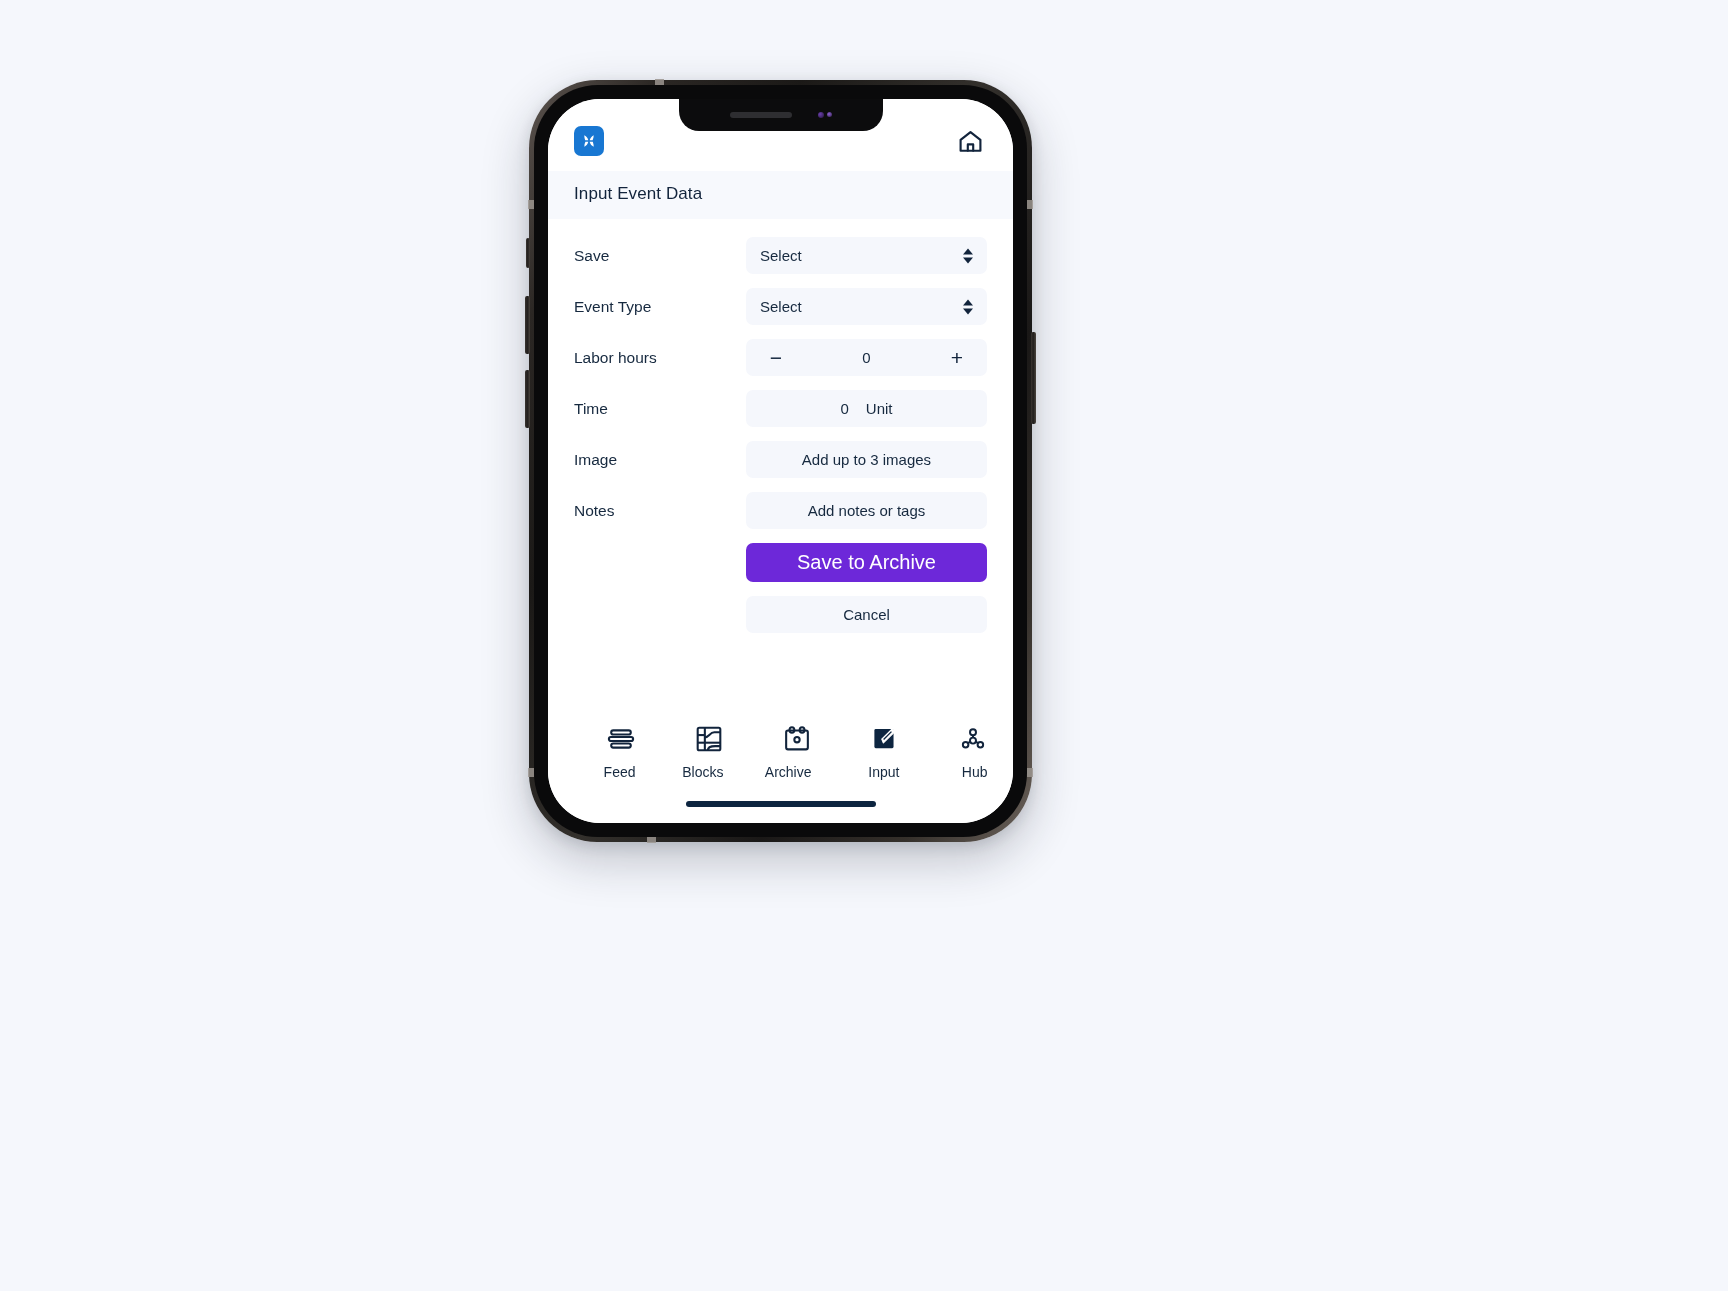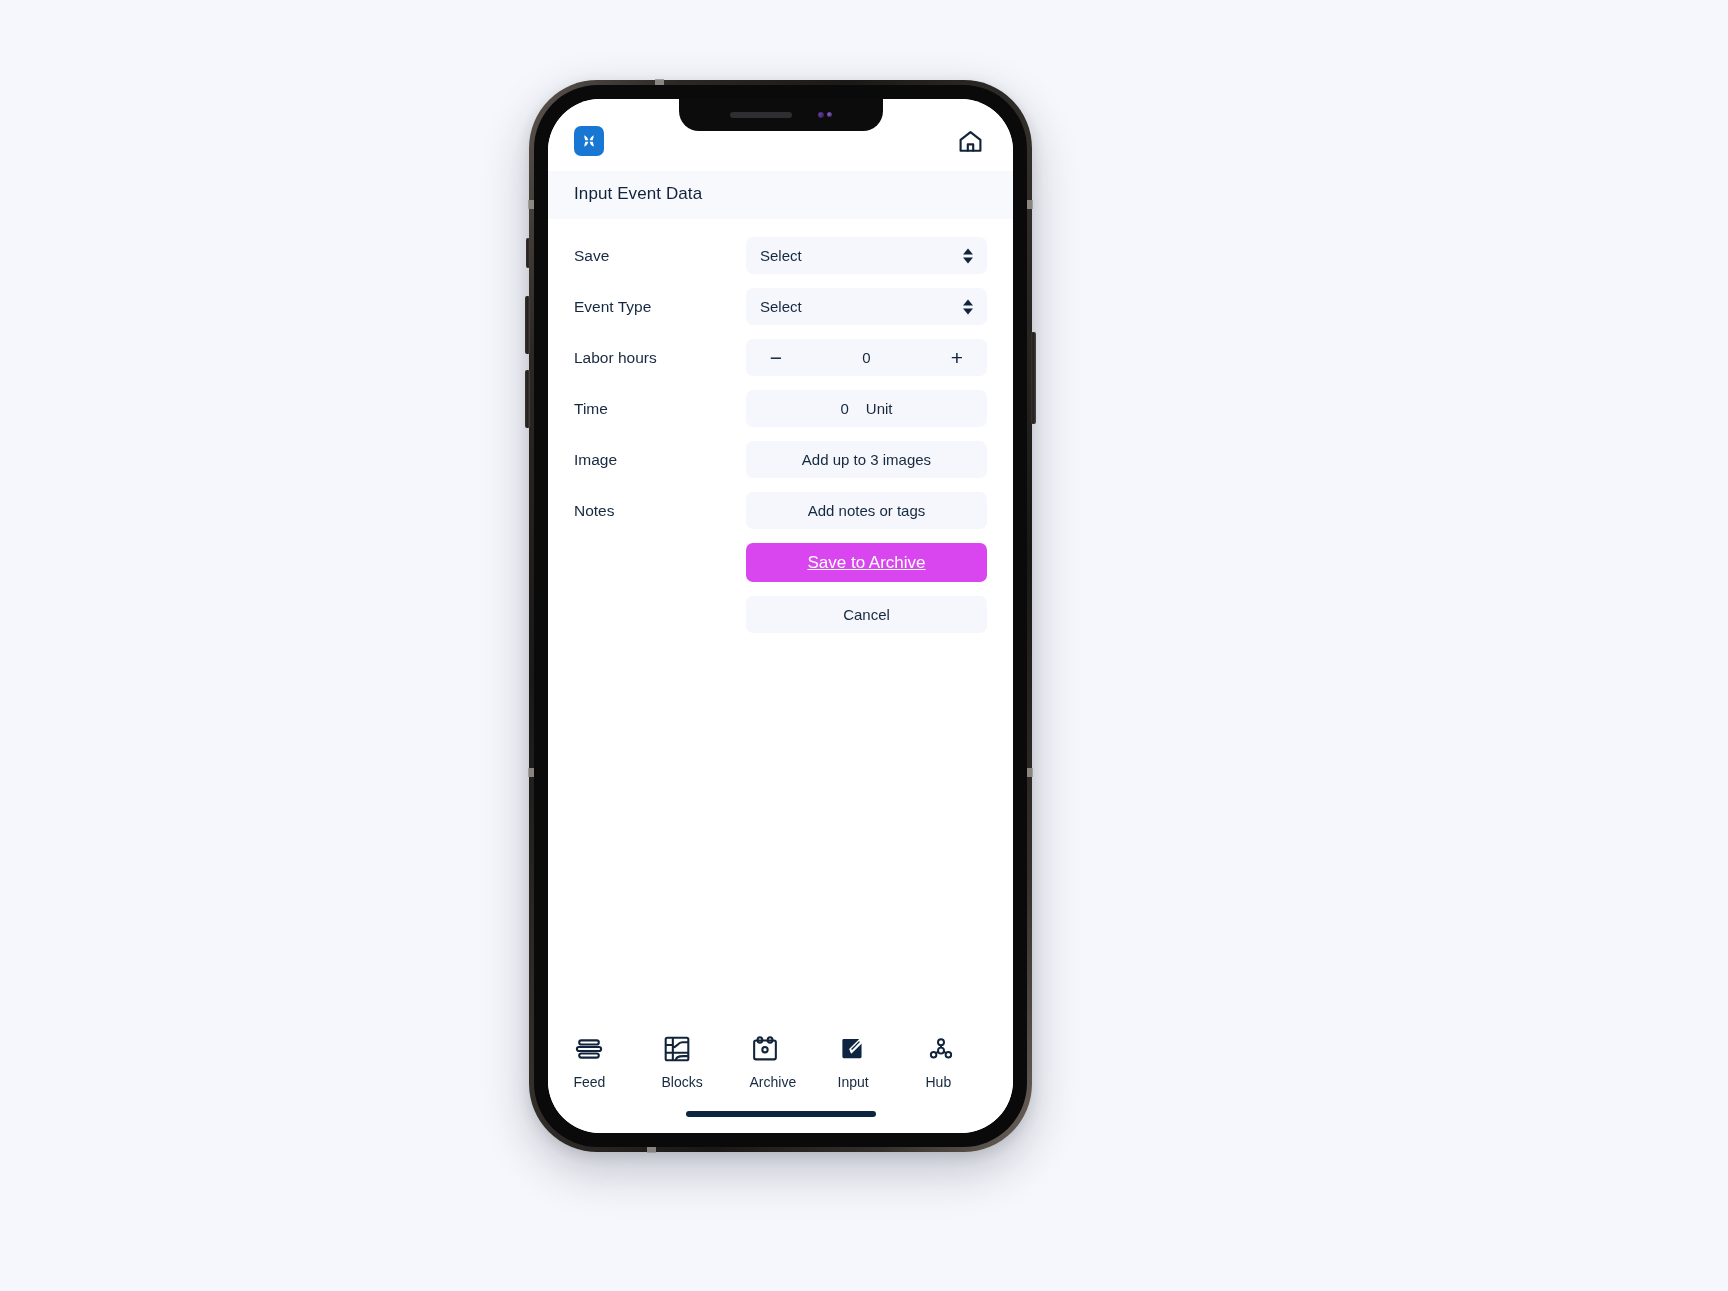--- a/index.html
+++ b/index.html
@@ -12,21 +12,21 @@
     overflow: hidden;
     position: relative;
   }
 
   
   .phone-wrap {
     position: absolute;
     left: 529px;
     top: 80px;
     width: 503px;
-    height: 1072px;
+    height: 762px;
   }
 
   .phone-frame {
     position: absolute;
     inset: 0;
     border-radius: 68px;
     background: linear-gradient(118deg, #5d5550 0%, #2b2724 14%, #1b1917 30%,
                                 #33302c 50%, #1a1817 70%, #35302b 86%, #6b625b 100%);
     padding: 5px;
     box-shadow: 0 18px 48px rgba(25,30,45,0.24), 0 4px 14px rgba(25,30,45,0.12);
@@ -216,31 +216,30 @@
   
   .btn-row {
     display: flex;
     margin-bottom: 14px;
   }
   .btn-spacer { width: 172px; flex: none; }
 
   .btn-primary {
     flex: 1;
     height: 39px;
-    background: #d946ef;
+    background: #6d28d9;
     border-radius: 7px;
     color: #ffffff;
-    font-size: 17px;
+    font-size: 20px;
     display: flex;
     align-items: center;
     justify-content: center;
     border: none;
     font-family: inherit;
     cursor: pointer;
-    text-decoration: underline;
   }
 
   .btn-secondary {
     flex: 1;
     height: 37px;
     background: #f5f7fc;
     border-radius: 7px;
     color: #16293f;
     font-size: 15px;
     display: flex;
@@ -262,21 +261,21 @@
     justify-content: center;
     gap: 26px;
     padding: 18px 20px 0;
     height: 118px;
   }
 
   .tab {
     width: 62px;
     display: flex;
     flex-direction: column;
-    align-items: flex-start;
+    align-items: flex-end;
     gap: 9px;
     cursor: pointer;
   }
   .tab-icon {
     height: 32px;
     display: flex;
     align-items: center;
     justify-content: center;
   }
   .tab-label {

